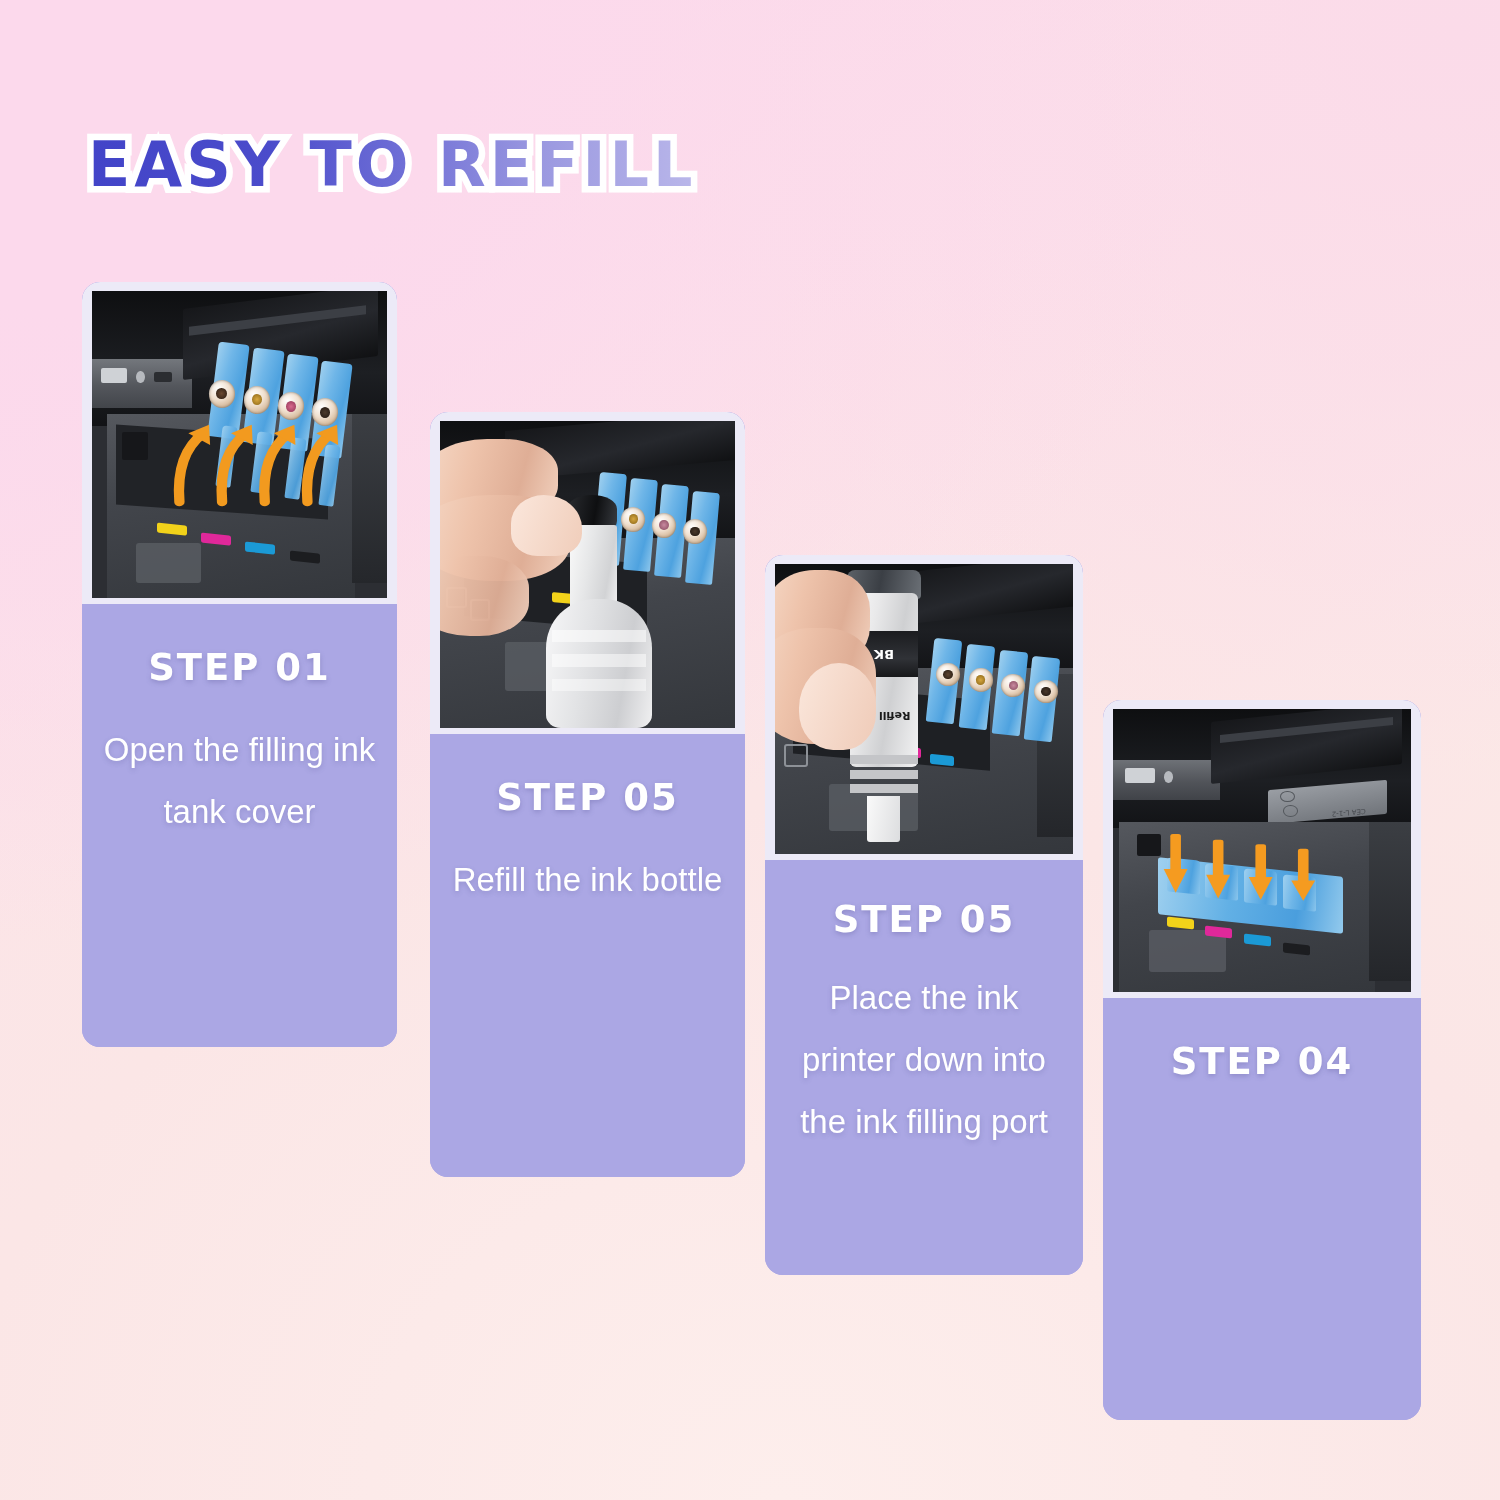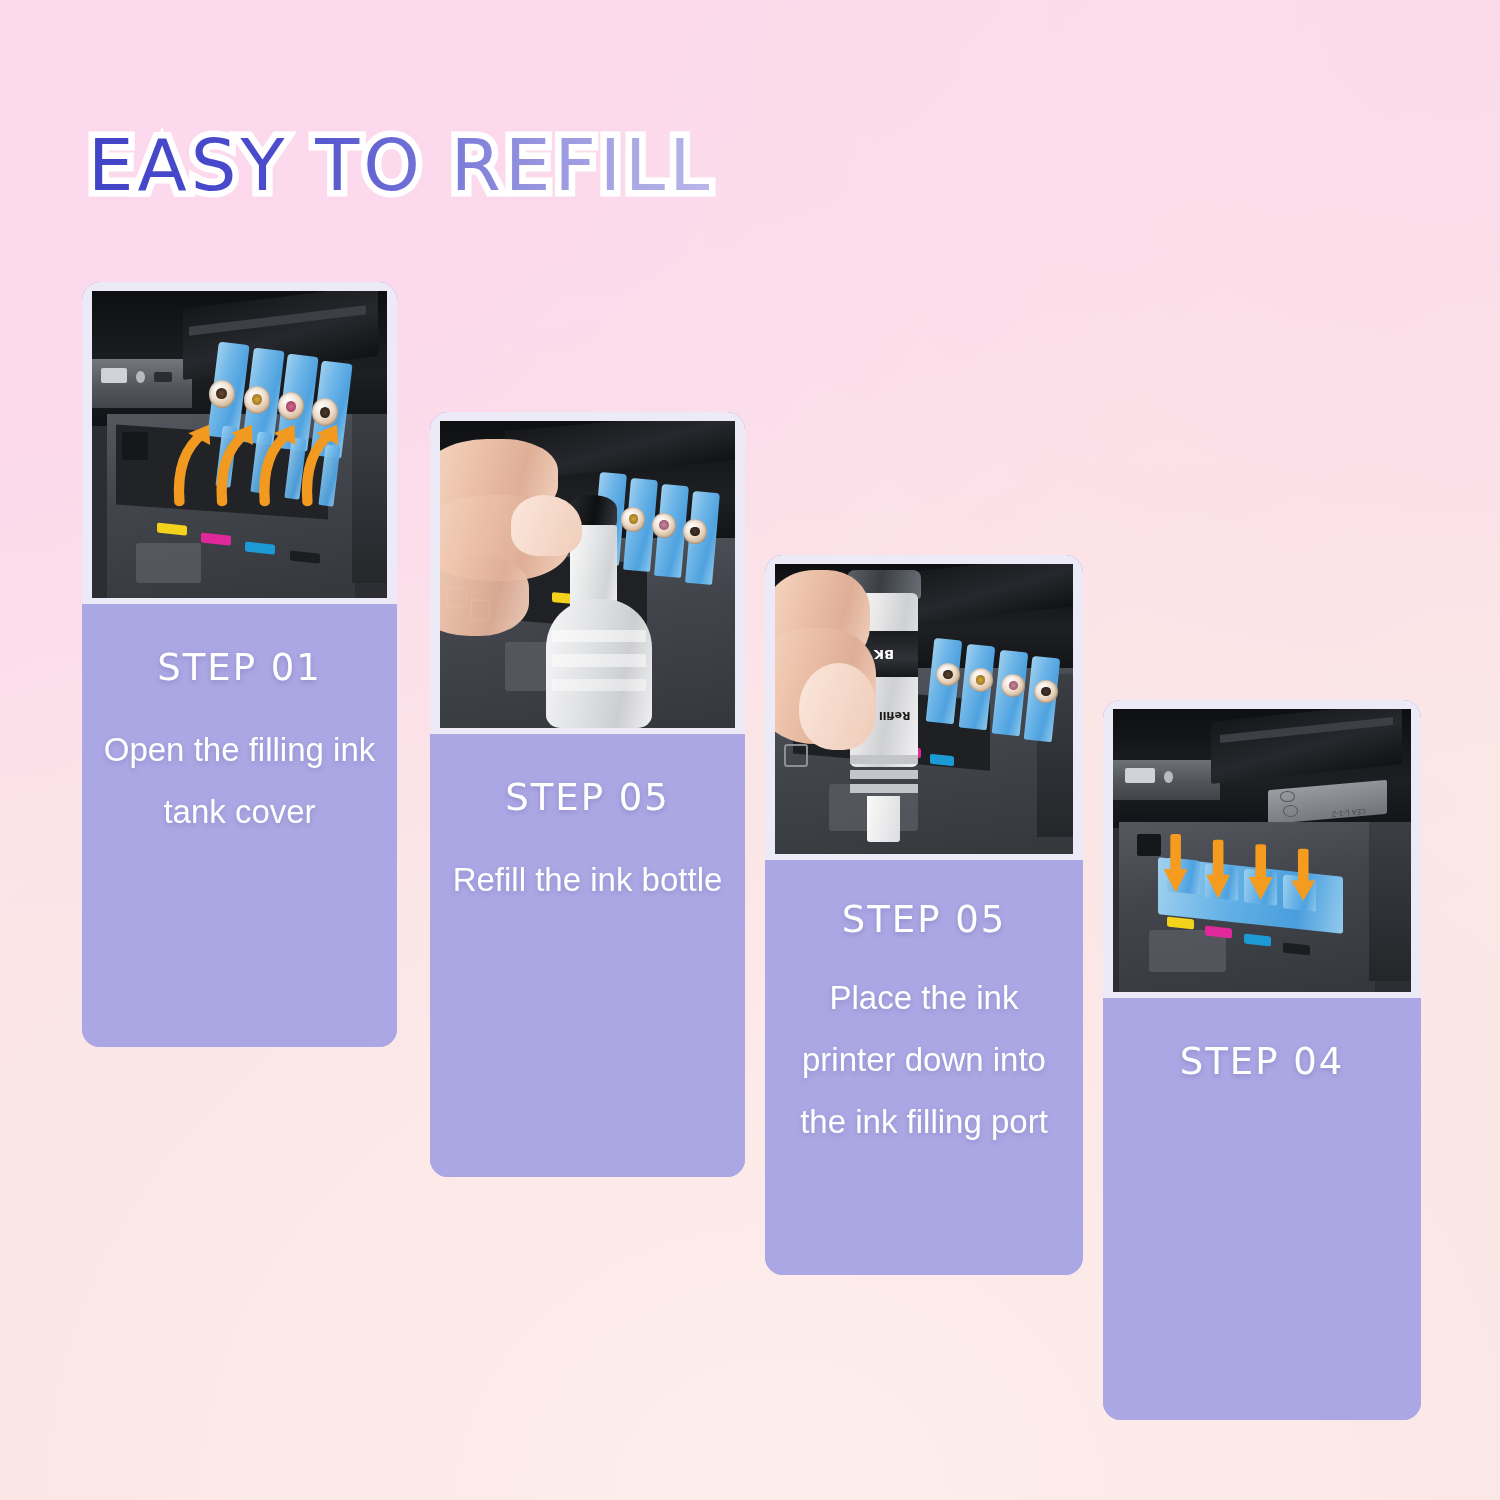--- a/index.html
+++ b/index.html
@@ -19,22 +19,22 @@
 
   
   .title-wrap {
     position:absolute;
     left:88px;
     top:110px;
     width:900px;
     height:110px;
   }
   .title {
-    font-size:72px;
-    font-weight:normal;
+    font-size:62px;
+    font-weight:bold;
     letter-spacing:4px;
     line-height:110px;
     white-space:nowrap;
     font-family:"DejaVu Sans", sans-serif;
   }
   
   .title.outline {
     position:absolute;
     left:0; top:0;
     color:#ffffff;
@@ -71,21 +71,21 @@
     position:relative;
     overflow:hidden;
     background:#2c2e33;
   }
   .card-body {
     background:#aba7e4;
     text-align:center;
     color:#ffffff;
   }
   .step-label {
-    font-weight:normal;
+    font-weight:bold;
     letter-spacing:2px;
     text-shadow:0 2px 5px rgba(90,85,150,.35);
     font-family:"DejaVu Sans", sans-serif;
   }
   .step-desc {
     text-shadow:0 2px 5px rgba(90,85,150,.3);
   }
 
   
   .p-abs { position:absolute; }

